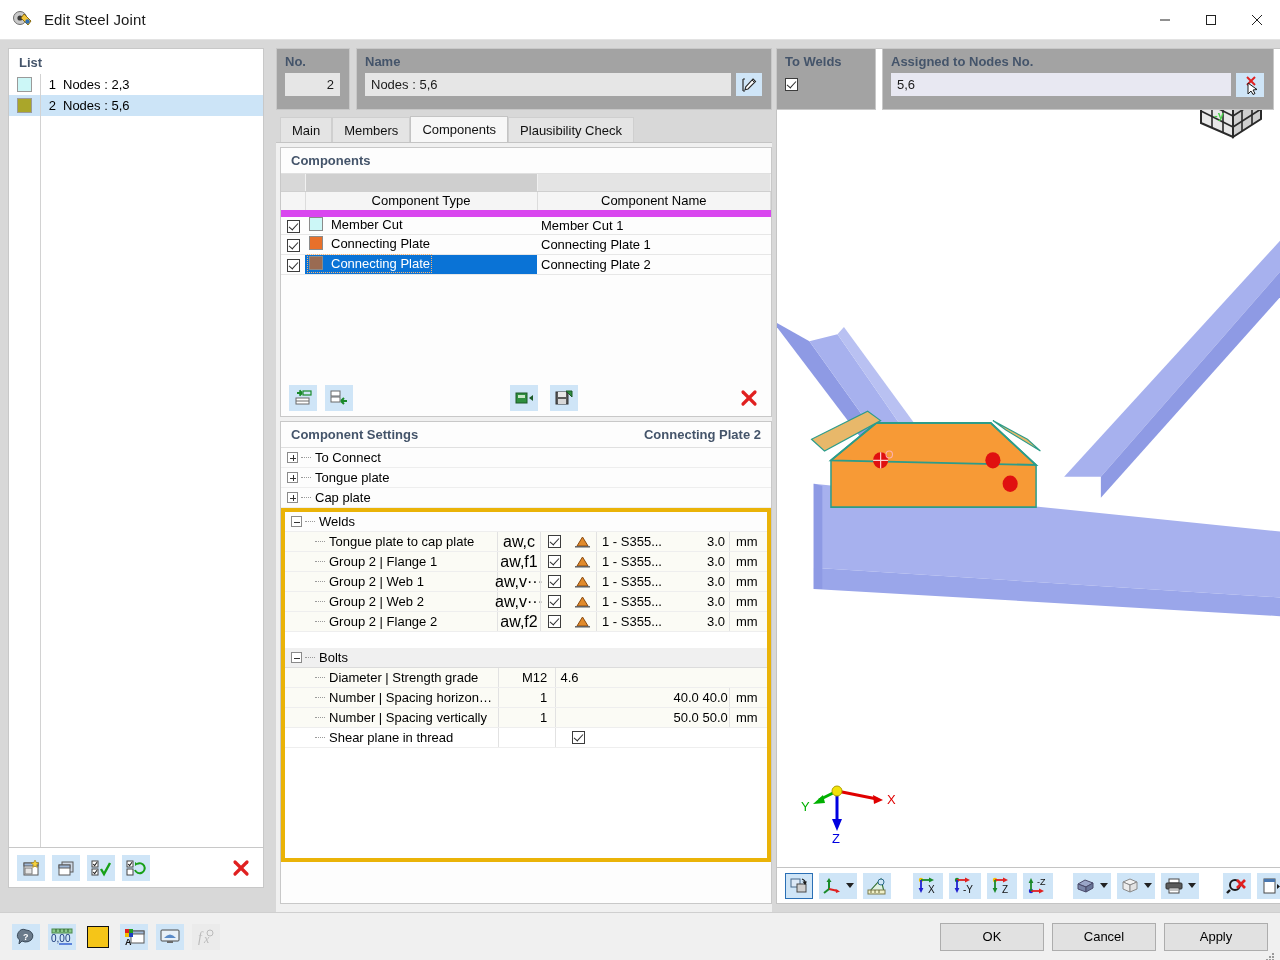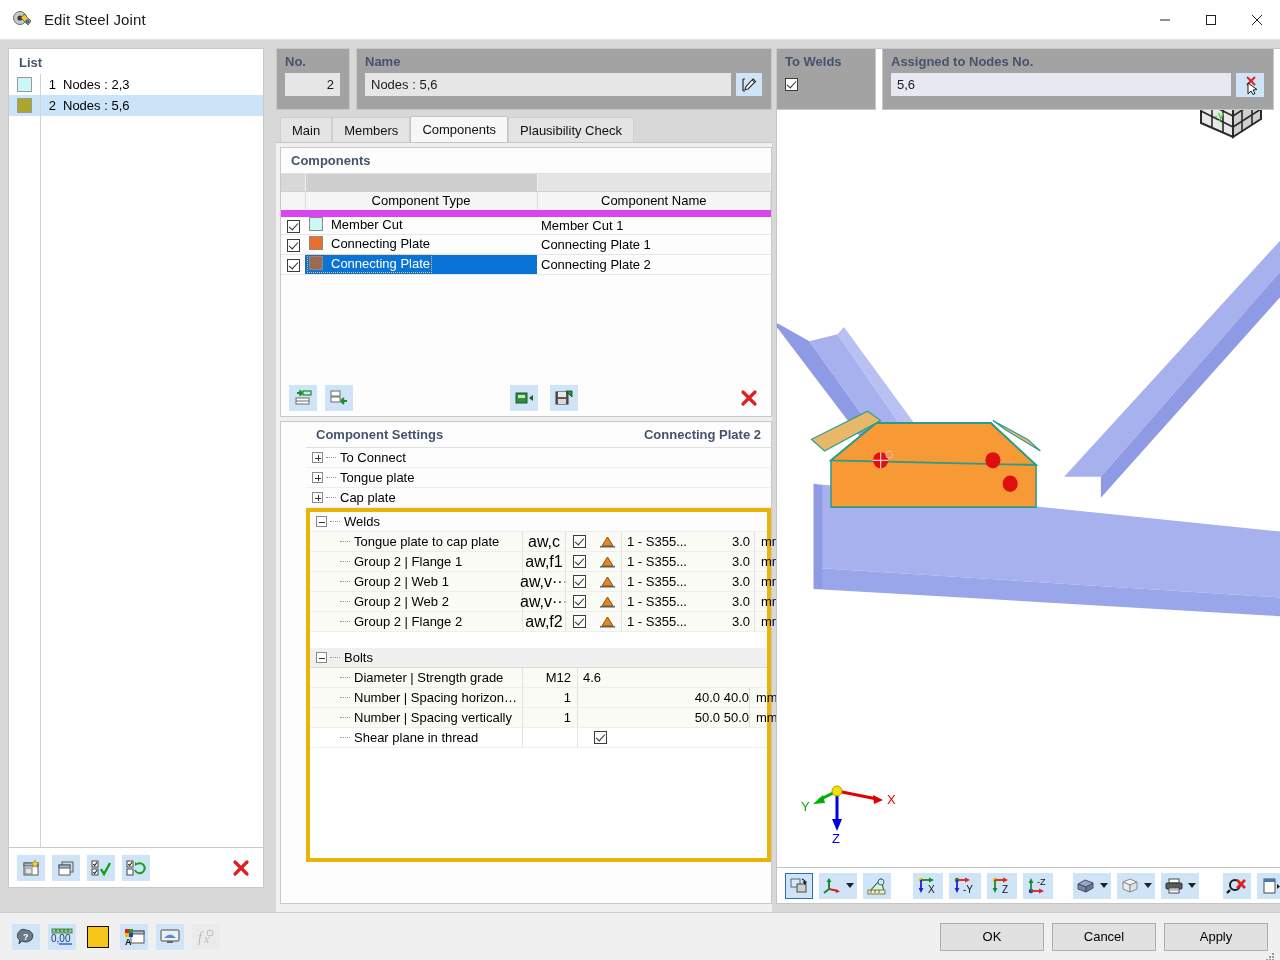--- a/index.html
+++ b/index.html
@@ -188,21 +188,21 @@
     margin-left: 6px; margin-right: 3px; position: relative; flex: 0 0 11px;
   }
   .exp:before { content:""; position:absolute; left:2px; top:4.5px; width:6px; height:1px; background:#333; }
   .exp.plus:after { content:""; position:absolute; left:4.5px; top:2px; width:1px; height:6px; background:#333; }
   .dots { width: 10px; border-top: 1px dotted #9a9a9a; margin-right: 4px; flex: 0 0 10px;}
   .st-label { white-space: nowrap; }
   .red-frame {
     border: 4px solid #eab308; margin: 0 0 0 0; position: relative;
   }
   .leaf-indent { width: 30px; flex: 0 0 30px; }
-  .welds-rows .strow { background: #fbfbf5; }
+  .welds-rows .strow { background: #fbfbf5; justify-content: space-between; }
   .c-name { width: 212px; flex: 0 0 212px; display: flex; align-items: center; height: 100%; }
   .c-aw  { width: 43px; flex: 0 0 43px; border-left: 1px solid #e2e2e2; text-align: center;
     font-size: 16px; display:flex; align-items:center; justify-content:center; height: 100%;}
   .c-chk { width: 28px; flex: 0 0 28px; display: flex; align-items: center; justify-content: center;
     border-left: 1px solid #e2e2e2; height: 100%;}
   .c-icon{ width: 28px; flex: 0 0 28px; display: flex; align-items: center; justify-content: center; height: 100%;}
   .c-mat { width: 88px; flex: 0 0 88px; border-left: 1px solid #e2e2e2; padding-left: 5px;
     display:flex; align-items:center; height: 100%;}
   .c-val { width: 45px; flex: 0 0 45px; text-align: right; padding-right: 4px;
     display:flex; align-items:center; justify-content:flex-end; height: 100%;}
@@ -479,21 +479,21 @@
             <span class="spacer"></span>
             <span class="tb-btn flat">
               <svg width="20" height="20" viewBox="0 0 20 20">
                 <line x1="4" y1="4" x2="16" y2="16" stroke="#e02020" stroke-width="3.2" stroke-linecap="round"></line>
                 <line x1="16" y1="4" x2="4" y2="16" stroke="#e02020" stroke-width="3.2" stroke-linecap="round"></line>
               </svg>
             </span>
           </div>
         </div>
 
-        <div class="grp" style="flex:1 1 auto; margin-bottom:8px;padding-left:25px;">
+        <div class="grp" style="flex:1 1 auto; margin-bottom:8px;">
           <div class="grp-title">
             <span>Component Settings</span>
             <span class="right">Connecting Plate 2</span>
           </div>
           <div class="settings-body">
 
             <div class="strow">
               <span class="exp plus"></span>
               <span class="dots"></span>
               <span class="st-label">To Connect</span>

